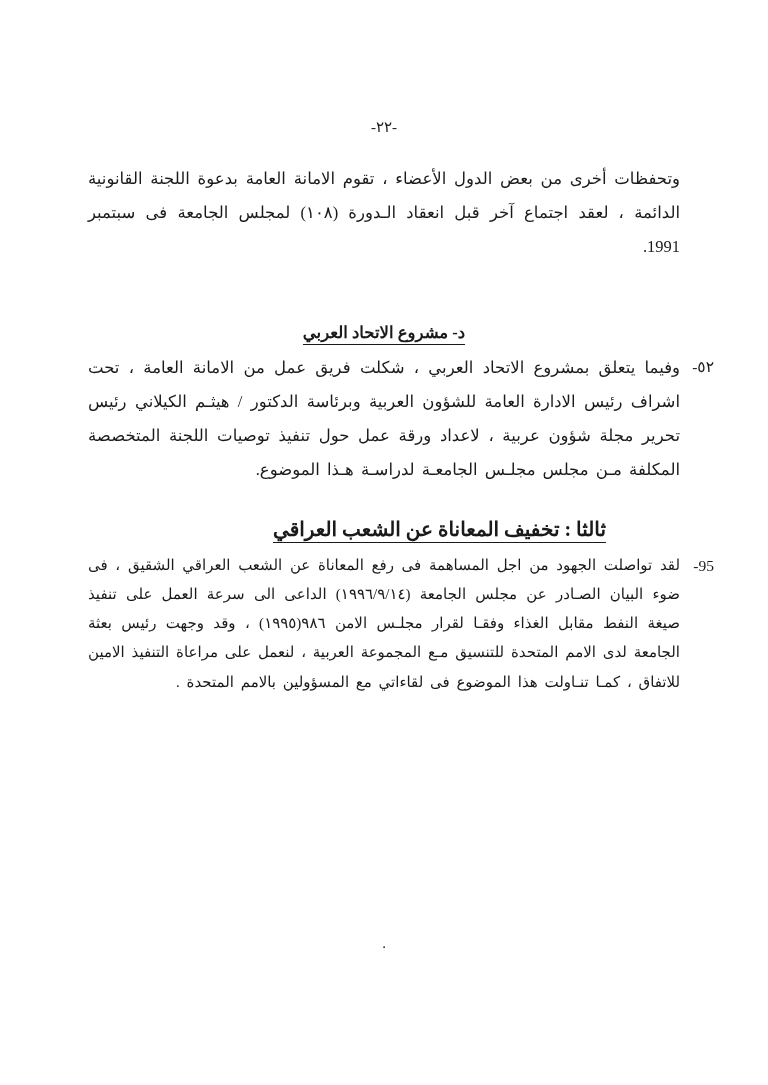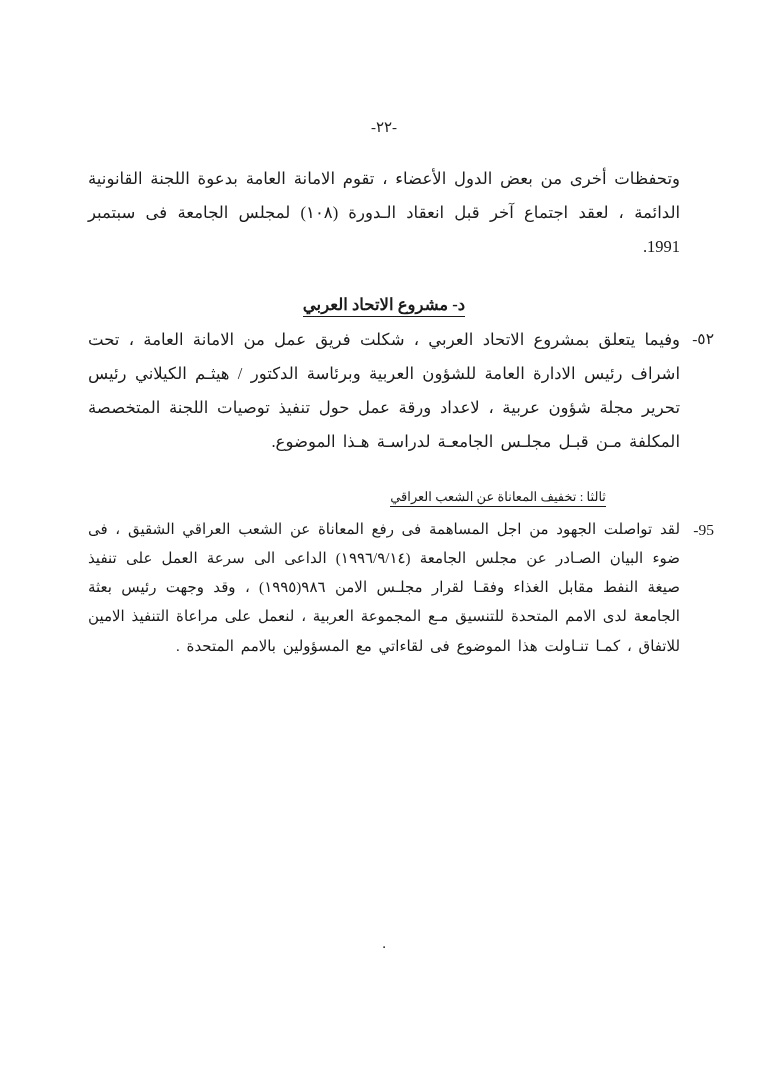--- a/index.html
+++ b/index.html
@@ -64,29 +64,29 @@
     right: -34px;
     top: 0;
     font-size: 15.5px;
     letter-spacing: 0px;
     white-space: nowrap;
   }
   .heading {
     font-size: 16.5px;
     font-weight: bold;
     text-align: center;
-    margin: 14px 0 8px 0;
+    margin: 42px 0 8px 0;
   }
   .heading .u {
     border-bottom: 1.2px solid #1a1a1a;
     padding-bottom: 2px;
   }
   .heading-left {
-    font-size: 13px;
-    font-weight: normal;
+    font-size: 20px;
+    font-weight: bold;
     text-align: right;
     margin: 30px 0 10px 0;
     padding-right: 74px;
   }
   .heading-left .u {
     border-bottom: 1.4px solid #1a1a1a;
     padding-bottom: 2px;
   }
   .gap-sm { height: 14px; }
   .para.small {
@@ -114,21 +114,21 @@
     <p class="para loose">وتحفظات أخرى من بعض الدول الأعضاء ، تقوم الامانة العامة بدعوة اللجنة القانونية الدائمة ، لعقد اجتماع آخر قبل انعقاد الـدورة (١٠٨) لمجلس الجامعة فى سبتمبر 1991.</p>
 
     <div class="gap-sm"></div>
 
     <div class="heading">
       <span class="u">د- مشروع الاتحاد العربي</span>
     </div>
 
     <p class="para loose numbered">
       <span class="num">٥٢-</span>
-      <span>وفيما يتعلق بمشروع الاتحاد العربي ، شكلت فريق عمل من الامانة العامة ، تحت اشراف رئيس الادارة العامة للشؤون العربية وبرئاسة الدكتور / هيثـم الكيلاني رئيس تحرير مجلة شؤون عربية ، لاعداد ورقة عمل حول تنفيذ توصيات اللجنة المتخصصة المكلفة مـن قبـل مجلـس الجامعـة لدراسـة هـذا الموضوع.</span>
+      <span>وفيما يتعلق بمشروع الاتحاد العربي ، شكلت فريق عمل من الامانة العامة ، تحت اشراف رئيس الادارة العامة للشؤون العربية وبرئاسة الدكتور / هيثـم الكيلاني رئيس تحرير مجلة شؤون عربية ، لاعداد ورقة عمل حول تنفيذ توصيات اللجنة المتخصصة المكلفة مـن مجلس مجلـس الجامعـة لدراسـة هـذا الموضوع.</span>
     </p>
 
 
     <div class="heading-left">
       <span class="u">ثالثا : تخفيف المعاناة عن الشعب العراقي</span>
     </div>
 
     <p class="para small loose numbered">
       <span class="num">95-</span>
       <span>لقد تواصلت الجهود من اجل المساهمة فى رفع المعاناة عن الشعب العراقي الشقيق ، فى ضوء البيان الصـادر عن مجلس الجامعة (١٩٩٦/٩/١٤) الداعى الى سرعة العمل على تنفيذ صيغة النفط مقابل الغذاء وفقـا لقرار مجلـس الامن ٩٨٦(١٩٩٥) ، وقد وجهت رئيس بعثة الجامعة لدى الامم المتحدة للتنسيق مـع المجموعة العربية ، لنعمل على مراعاة التنفيذ الامين للاتفاق ، كمـا تنـاولت هذا الموضوع فى لقاءاتي مع المسؤولين بالامم المتحدة .</span>

